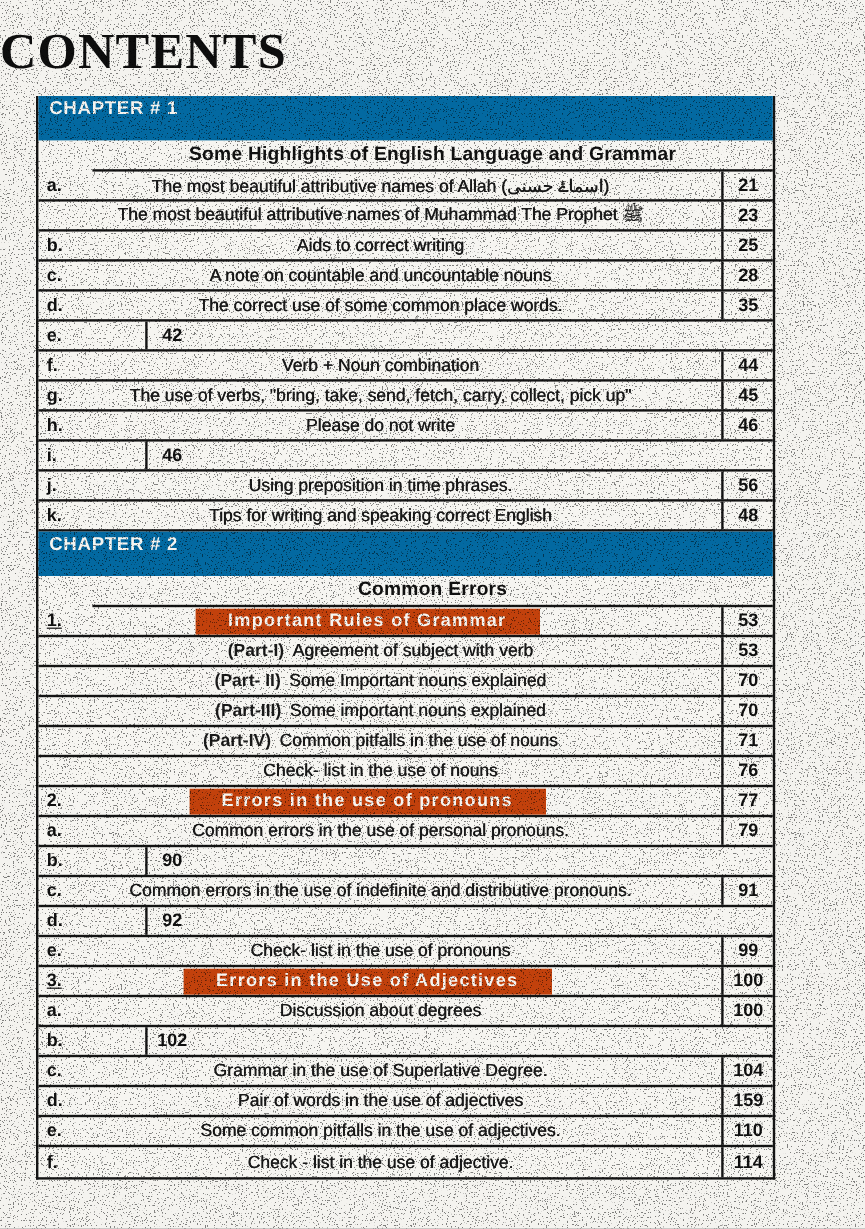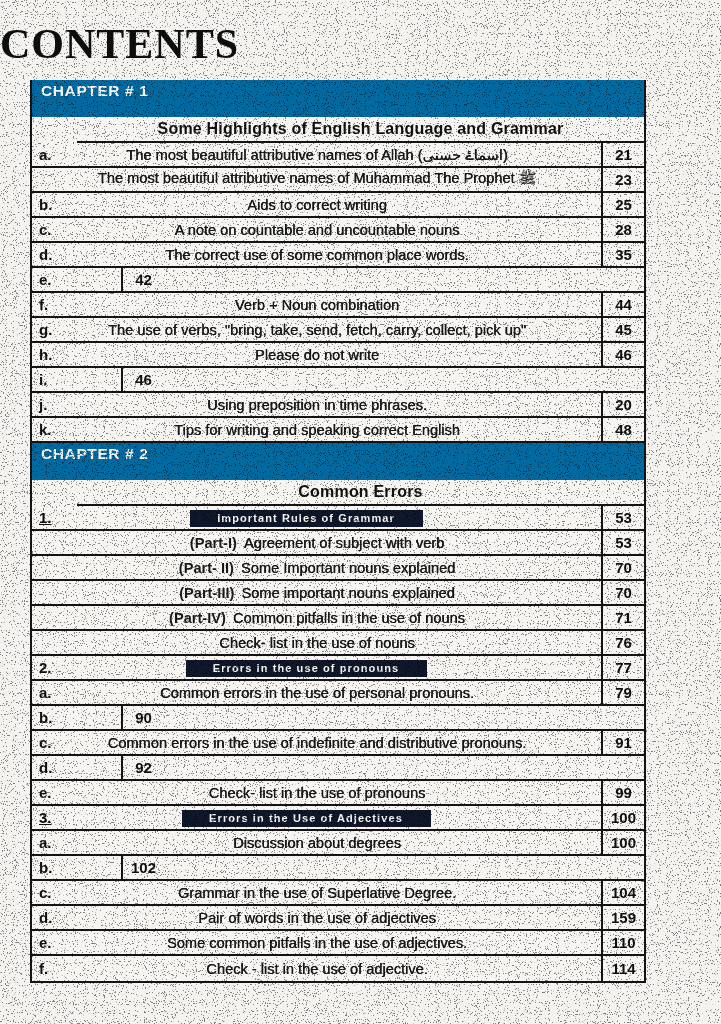--- a/index.html
+++ b/index.html
@@ -38,22 +38,22 @@
     font-weight:bold;font-size:15px;color:#101010;
   }
   .row.hlrow .lbl{flex-basis:24px;width:24px;}
   .u{text-decoration:underline;}
   .ttl{
     flex:1;overflow:hidden;text-shadow:.35px 0 0 currentColor;color:#1a1a1a;text-align:center;
   }
   .ttl.large{font-size:16.2px;text-shadow:none;}
   .pfx{font-weight:bold;margin-right:7px;text-shadow:none;}
   .hl{
-    display:inline-block;background:#0f172a;color:#f6f5f1;font-weight:bold;
-    padding:2px 28px 3px 27px;letter-spacing:1.1px;font-size:11px;
+    display:inline-block;background:#c2410c;color:#f6f5f1;font-weight:bold;
+    padding:2px 28px 3px 27px;letter-spacing:1.1px;font-size:15px;
     text-shadow:none;
   }
   .pg{
     flex:0 0 43px;width:43px;align-self:stretch;box-sizing:border-box;
     border-left:2px solid #141414;display:flex;align-items:center;
     justify-content:center;font-weight:bold;font-size:15px;color:#101010;margin-left:44px;
   }
   .noise{
     position:absolute;left:0;top:0;width:721px;height:1024px;
     pointer-events:none;
@@ -112,21 +112,21 @@
         <span class="ttl">Please do not write</span>
         <span class="pg">46</span>
       </div>
       <div class="row">
         <span class="lbl">i.</span>
         <span class="pg">46</span>
       </div>
       <div class="row">
         <span class="lbl">j.</span>
         <span class="ttl">Using preposition in time phrases.</span>
-        <span class="pg">20</span>
+        <span class="pg">56</span>
       </div>
       <div class="row">
         <span class="lbl">k.</span>
         <span class="ttl">Tips for writing and speaking correct English</span>
         <span class="pg">48</span>
       </div>
       <div class="chbar">CHAPTER # 2</div>
       <div class="subhead">Common Errors</div>
       <div class="row hlrow">
         <span class="lbl u">1.</span>

